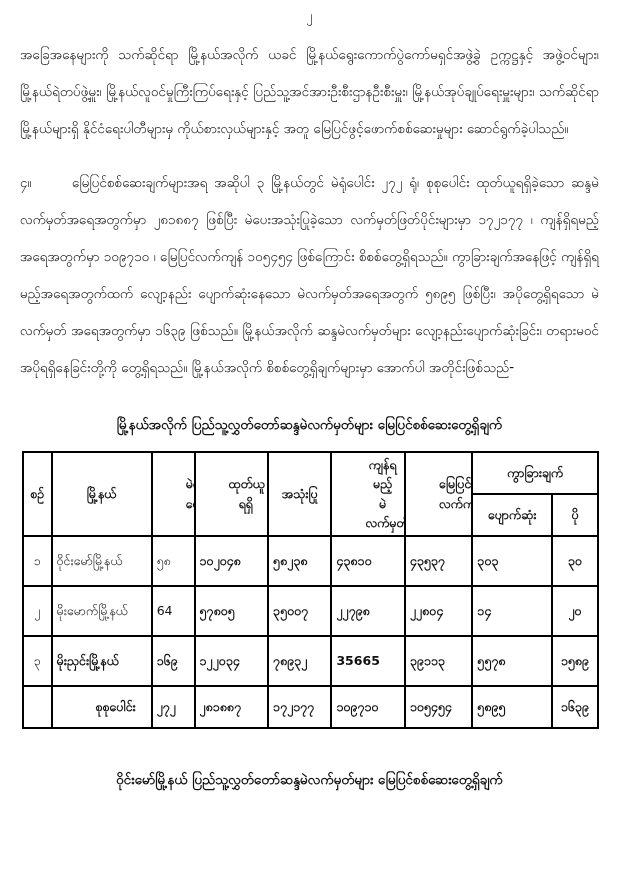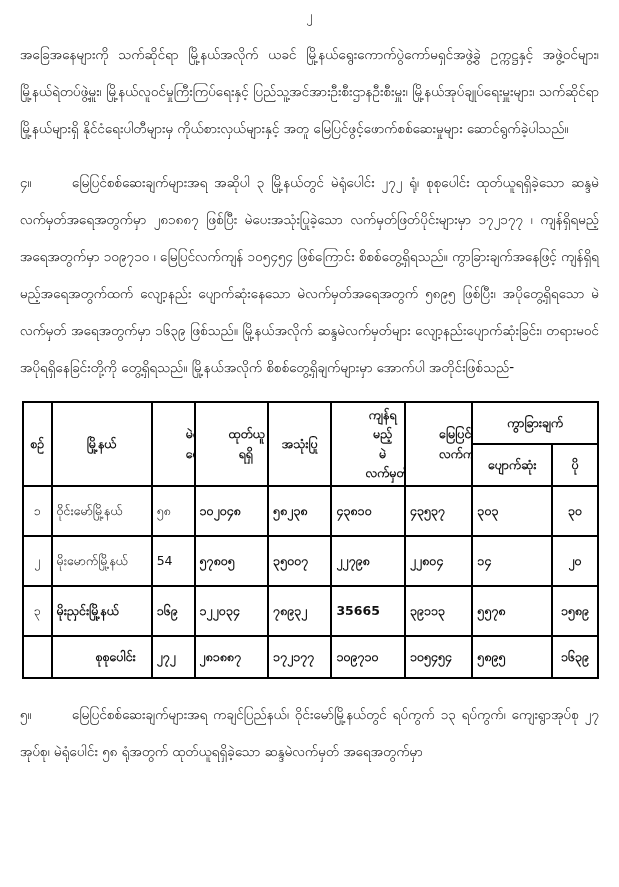--- a/index.html
+++ b/index.html
@@ -93,20 +93,21 @@
 <body>
 
 <div class="page">
 
   <div class="page-number">၂</div>
 
   <p class="body-para first-para">အခြေအနေများကို သက်ဆိုင်ရာ မြို့နယ်အလိုက် ယခင် မြို့နယ်ရွေးကောက်ပွဲကော်မရှင်အဖွဲ့ခွဲ ဥက္ကဋ္ဌနှင့် အဖွဲ့ဝင်များ၊ မြို့နယ်ရဲတပ်ဖွဲ့မှူး၊ မြို့နယ်လူဝင်မှုကြီးကြပ်ရေးနှင့် ပြည်သူ့အင်အားဦးစီးဌာနဦးစီးမှူး၊ မြို့နယ်အုပ်ချုပ်ရေးမှူးများ၊ သက်ဆိုင်ရာ မြို့နယ်များရှိ နိုင်ငံရေးပါတီများမှ ကိုယ်စားလှယ်များနှင့် အတူ မြေပြင်ဖွင့်ဖောက်စစ်ဆေးမှုများ ဆောင်ရွက်ခဲ့ပါသည်။</p>
 
   <p class="body-para numbered"><span class="para-num">၄။</span><span>မြေပြင်စစ်ဆေးချက်များအရ အဆိုပါ ၃ မြို့နယ်တွင် မဲရုံပေါင်း ၂၇၂ ရုံ၊ စုစုပေါင်း ထုတ်ယူရရှိခဲ့သော ဆန္ဒမဲလက်မှတ်အရေအတွက်မှာ ၂၈၁၈၈၇ ဖြစ်ပြီး မဲပေးအသုံးပြုခဲ့သော လက်မှတ်ဖြတ်ပိုင်းများမှာ ၁၇၂၁၇၇ ၊ ကျန်ရှိရမည့်အရေအတွက်မှာ ၁၀၉၇၁၀ ၊ မြေပြင်လက်ကျန် ၁၀၅၄၅၄ ဖြစ်ကြောင်း စိစစ်တွေ့ရှိရသည်။ ကွာခြားချက်အနေဖြင့် ကျန်ရှိရမည့်အရေအတွက်ထက် လျော့နည်း ပျောက်ဆုံးနေသော မဲလက်မှတ်အရေအတွက် ၅၈၉၅ ဖြစ်ပြီး၊ အပိုတွေ့ရှိရသော မဲလက်မှတ် အရေအတွက်မှာ ၁၆၃၉ ဖြစ်သည်။ မြို့နယ်အလိုက် ဆန္ဒမဲလက်မှတ်များ လျော့နည်းပျောက်ဆုံးခြင်း၊ တရားမဝင် အပိုရရှိနေခြင်းတို့ကို တွေ့ရှိရသည်။ မြို့နယ်အလိုက် စိစစ်တွေ့ရှိချက်များမှာ အောက်ပါ အတိုင်းဖြစ်သည်-</span></p>
 
+  <h3 class="doc-heading table-title">မြို့နယ်အလိုက် ပြည်သူ့လွှတ်တော်ဆန္ဒမဲလက်မှတ်များ မြေပြင်စစ်ဆေးတွေ့ရှိချက်</h3>
 
   <table class="results">
     <colgroup>
       <col class="col-no">
         <col class="col-township">
         <col class="col-stations">
       <col class="col-received">
         <col class="col-used">
         <col class="col-remain">
       <col class="col-ground">
@@ -149,21 +150,21 @@
         <td class="r b">၁၀၂၀၄၈</td>
         <td class="r b">၅၈၂၃၈</td>
         <td class="r b">၄၃၈၁၀</td>
         <td class="r b">၄၃၅၃၇</td>
         <td class="r b">၃၀၃</td>
         <td class="c b">၃၀</td>
       </tr>
       <tr>
         <td class="c">၂</td>
         <td class="l">မိုးမောက်မြို့နယ်</td>
-        <td class="r">54</td>
+        <td class="r">64</td>
         <td class="r b">၅၇၈၀၅</td>
         <td class="r b">၃၅၀၀၇</td>
         <td class="r b">၂၂၇၉၈</td>
         <td class="r b">၂၂၈၀၄</td>
         <td class="r b">၁၄</td>
         <td class="c b">၂၀</td>
       </tr>
       <tr>
         <td class="c">၃</td>
         <td class="l b">မိုးညှင်းမြို့နယ်</td>
@@ -182,16 +183,16 @@
         <td class="r b">၂၈၁၈၈၇</td>
         <td class="r b">၁၇၂၁၇၇</td>
         <td class="r b">၁၀၉၇၁၀</td>
         <td class="r b">၁၀၅၄၅၄</td>
         <td class="r b">၅၈၉၅</td>
         <td class="c b">၁၆၃၉</td>
       </tr>
     </tbody>
   </table>
 
+  <h3 class="doc-heading section-title">ဝိုင်းမော်မြို့နယ် ပြည်သူ့လွှတ်တော်ဆန္ဒမဲလက်မှတ်များ မြေပြင်စစ်ဆေးတွေ့ရှိချက်</h3>
 
-  <p class="body-para numbered"><span class="para-num">၅။</span><span>မြေပြင်စစ်ဆေးချက်များအရ ကချင်ပြည်နယ်၊ ဝိုင်းမော်မြို့နယ်တွင် ရပ်ကွက် ၁၃ ရပ်ကွက်၊ ကျေးရွာအုပ်စု ၂၇ အုပ်စု၊ မဲရုံပေါင်း ၅၈ ရုံအတွက် ထုတ်ယူရရှိခဲ့သော ဆန္ဒမဲလက်မှတ် အရေအတွက်မှာ</span></p>
 
 </div>
 
 </body></html>

